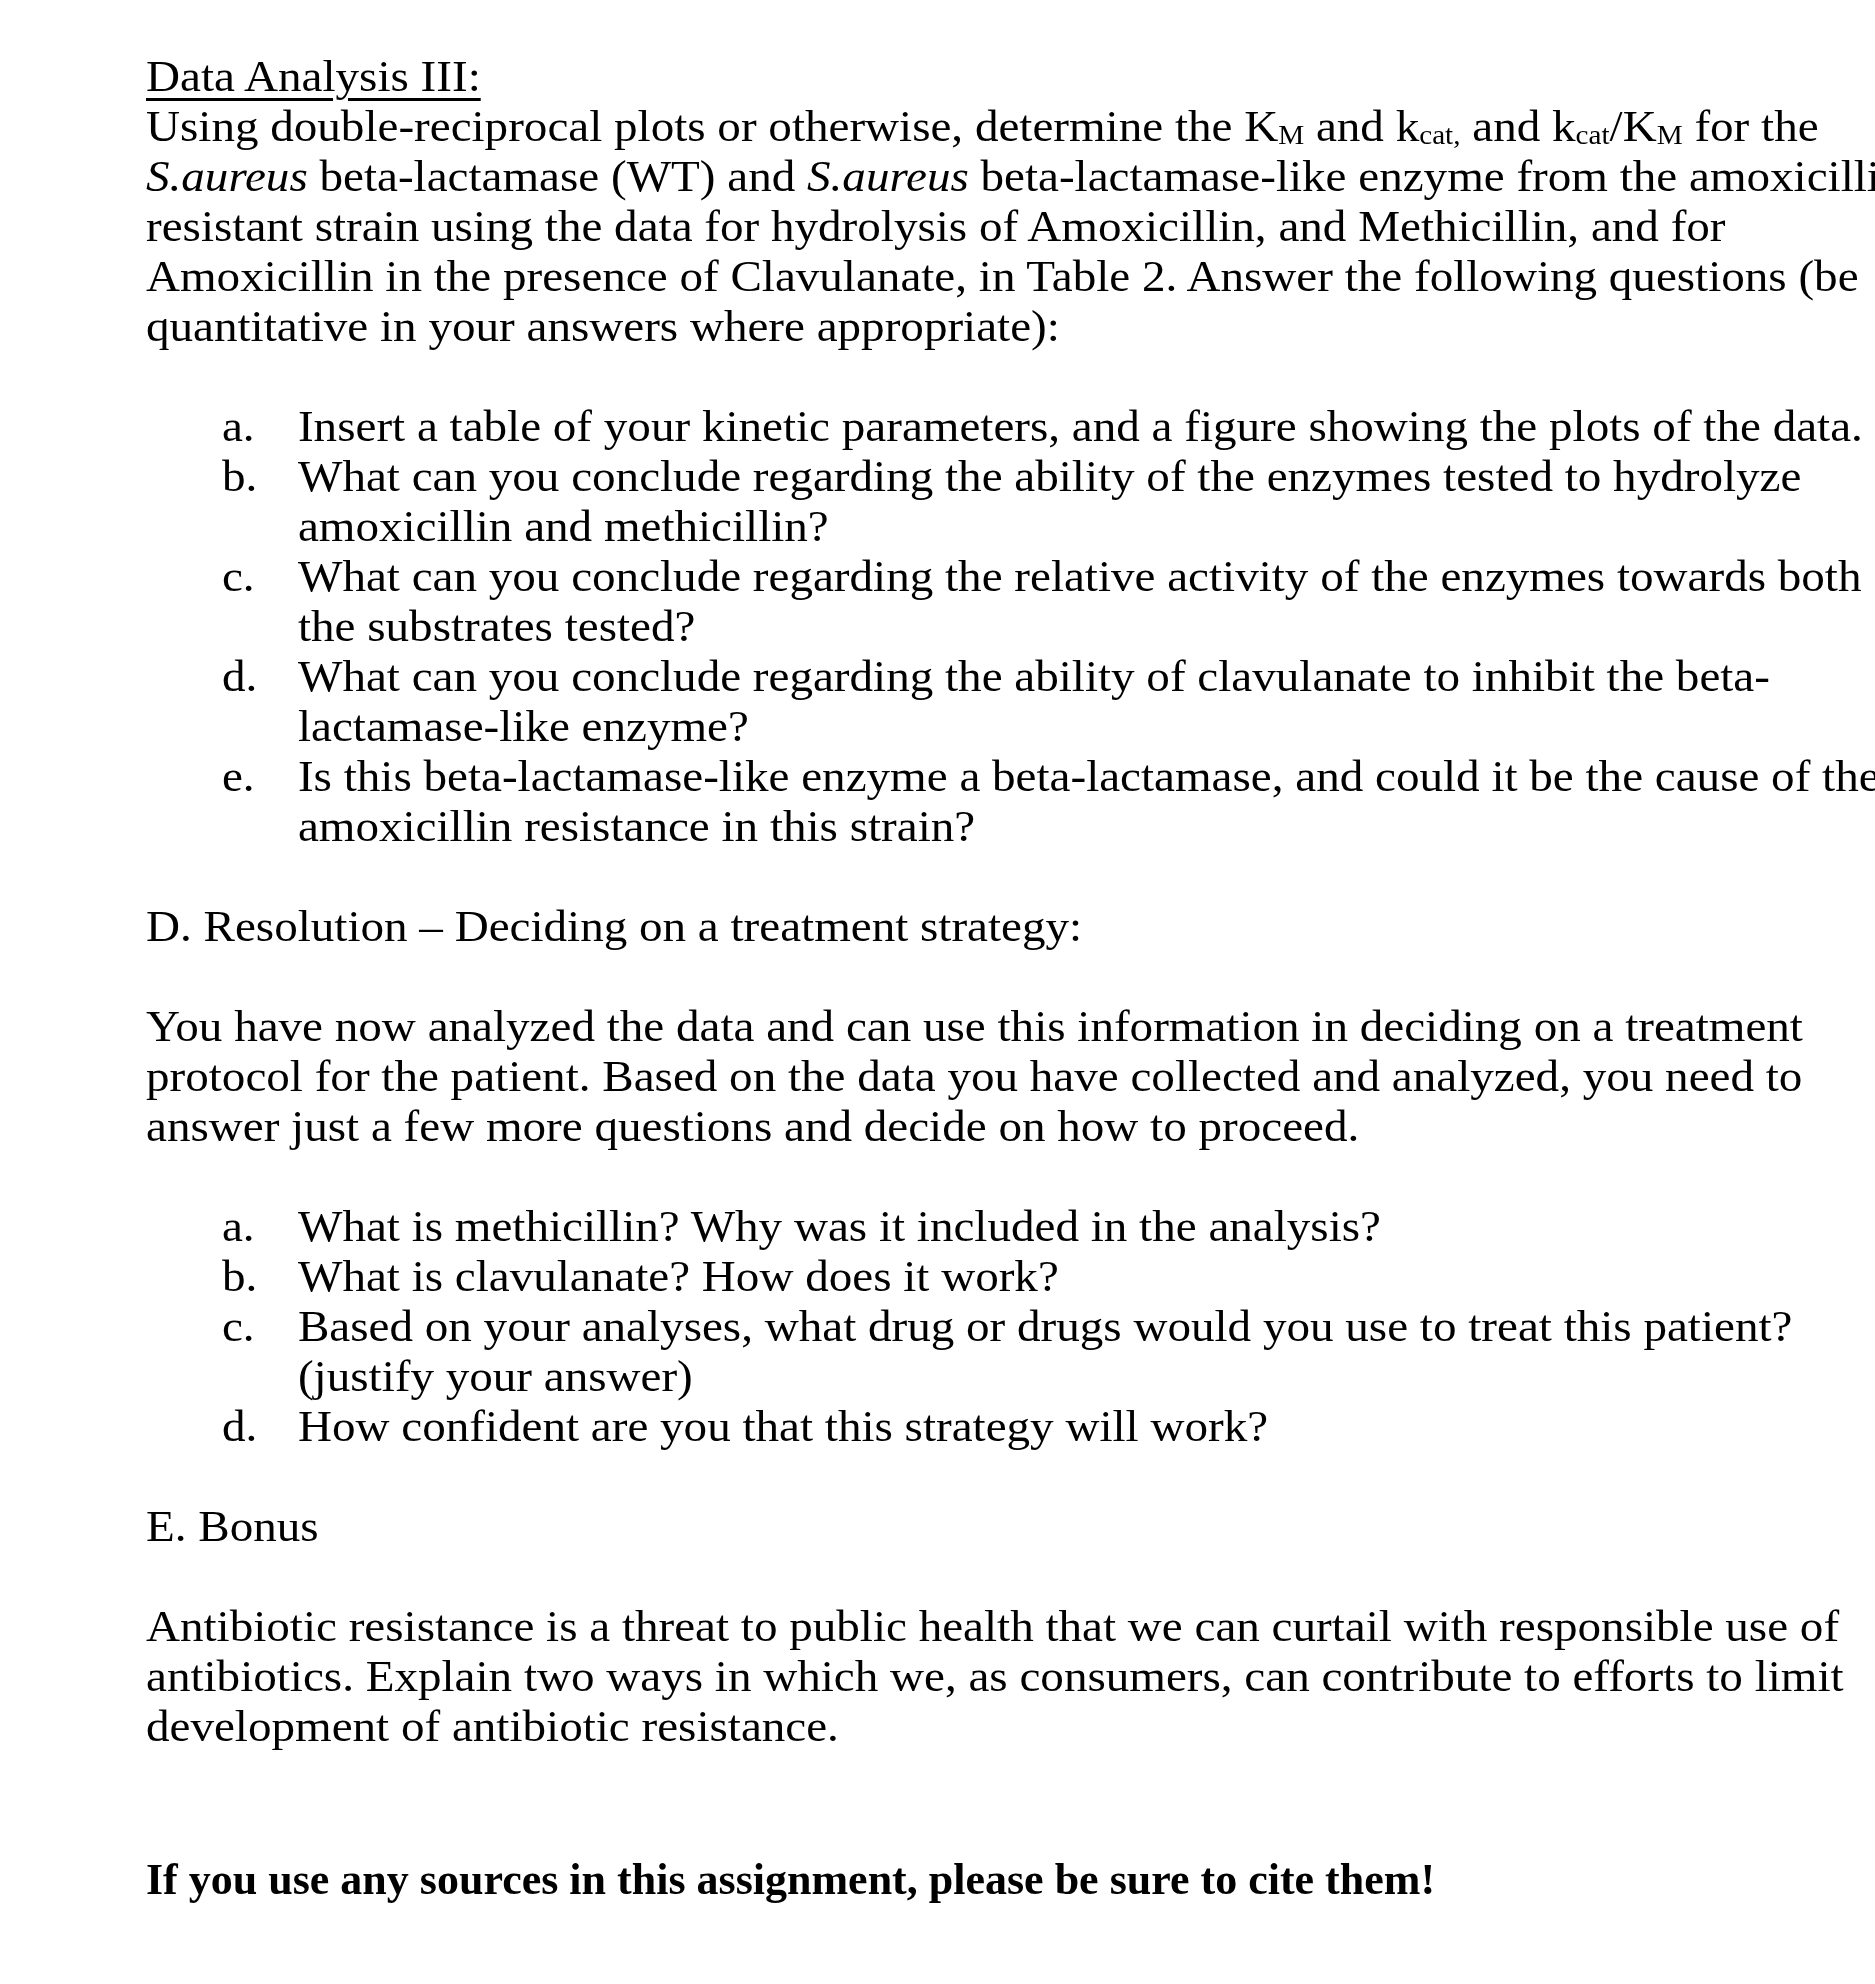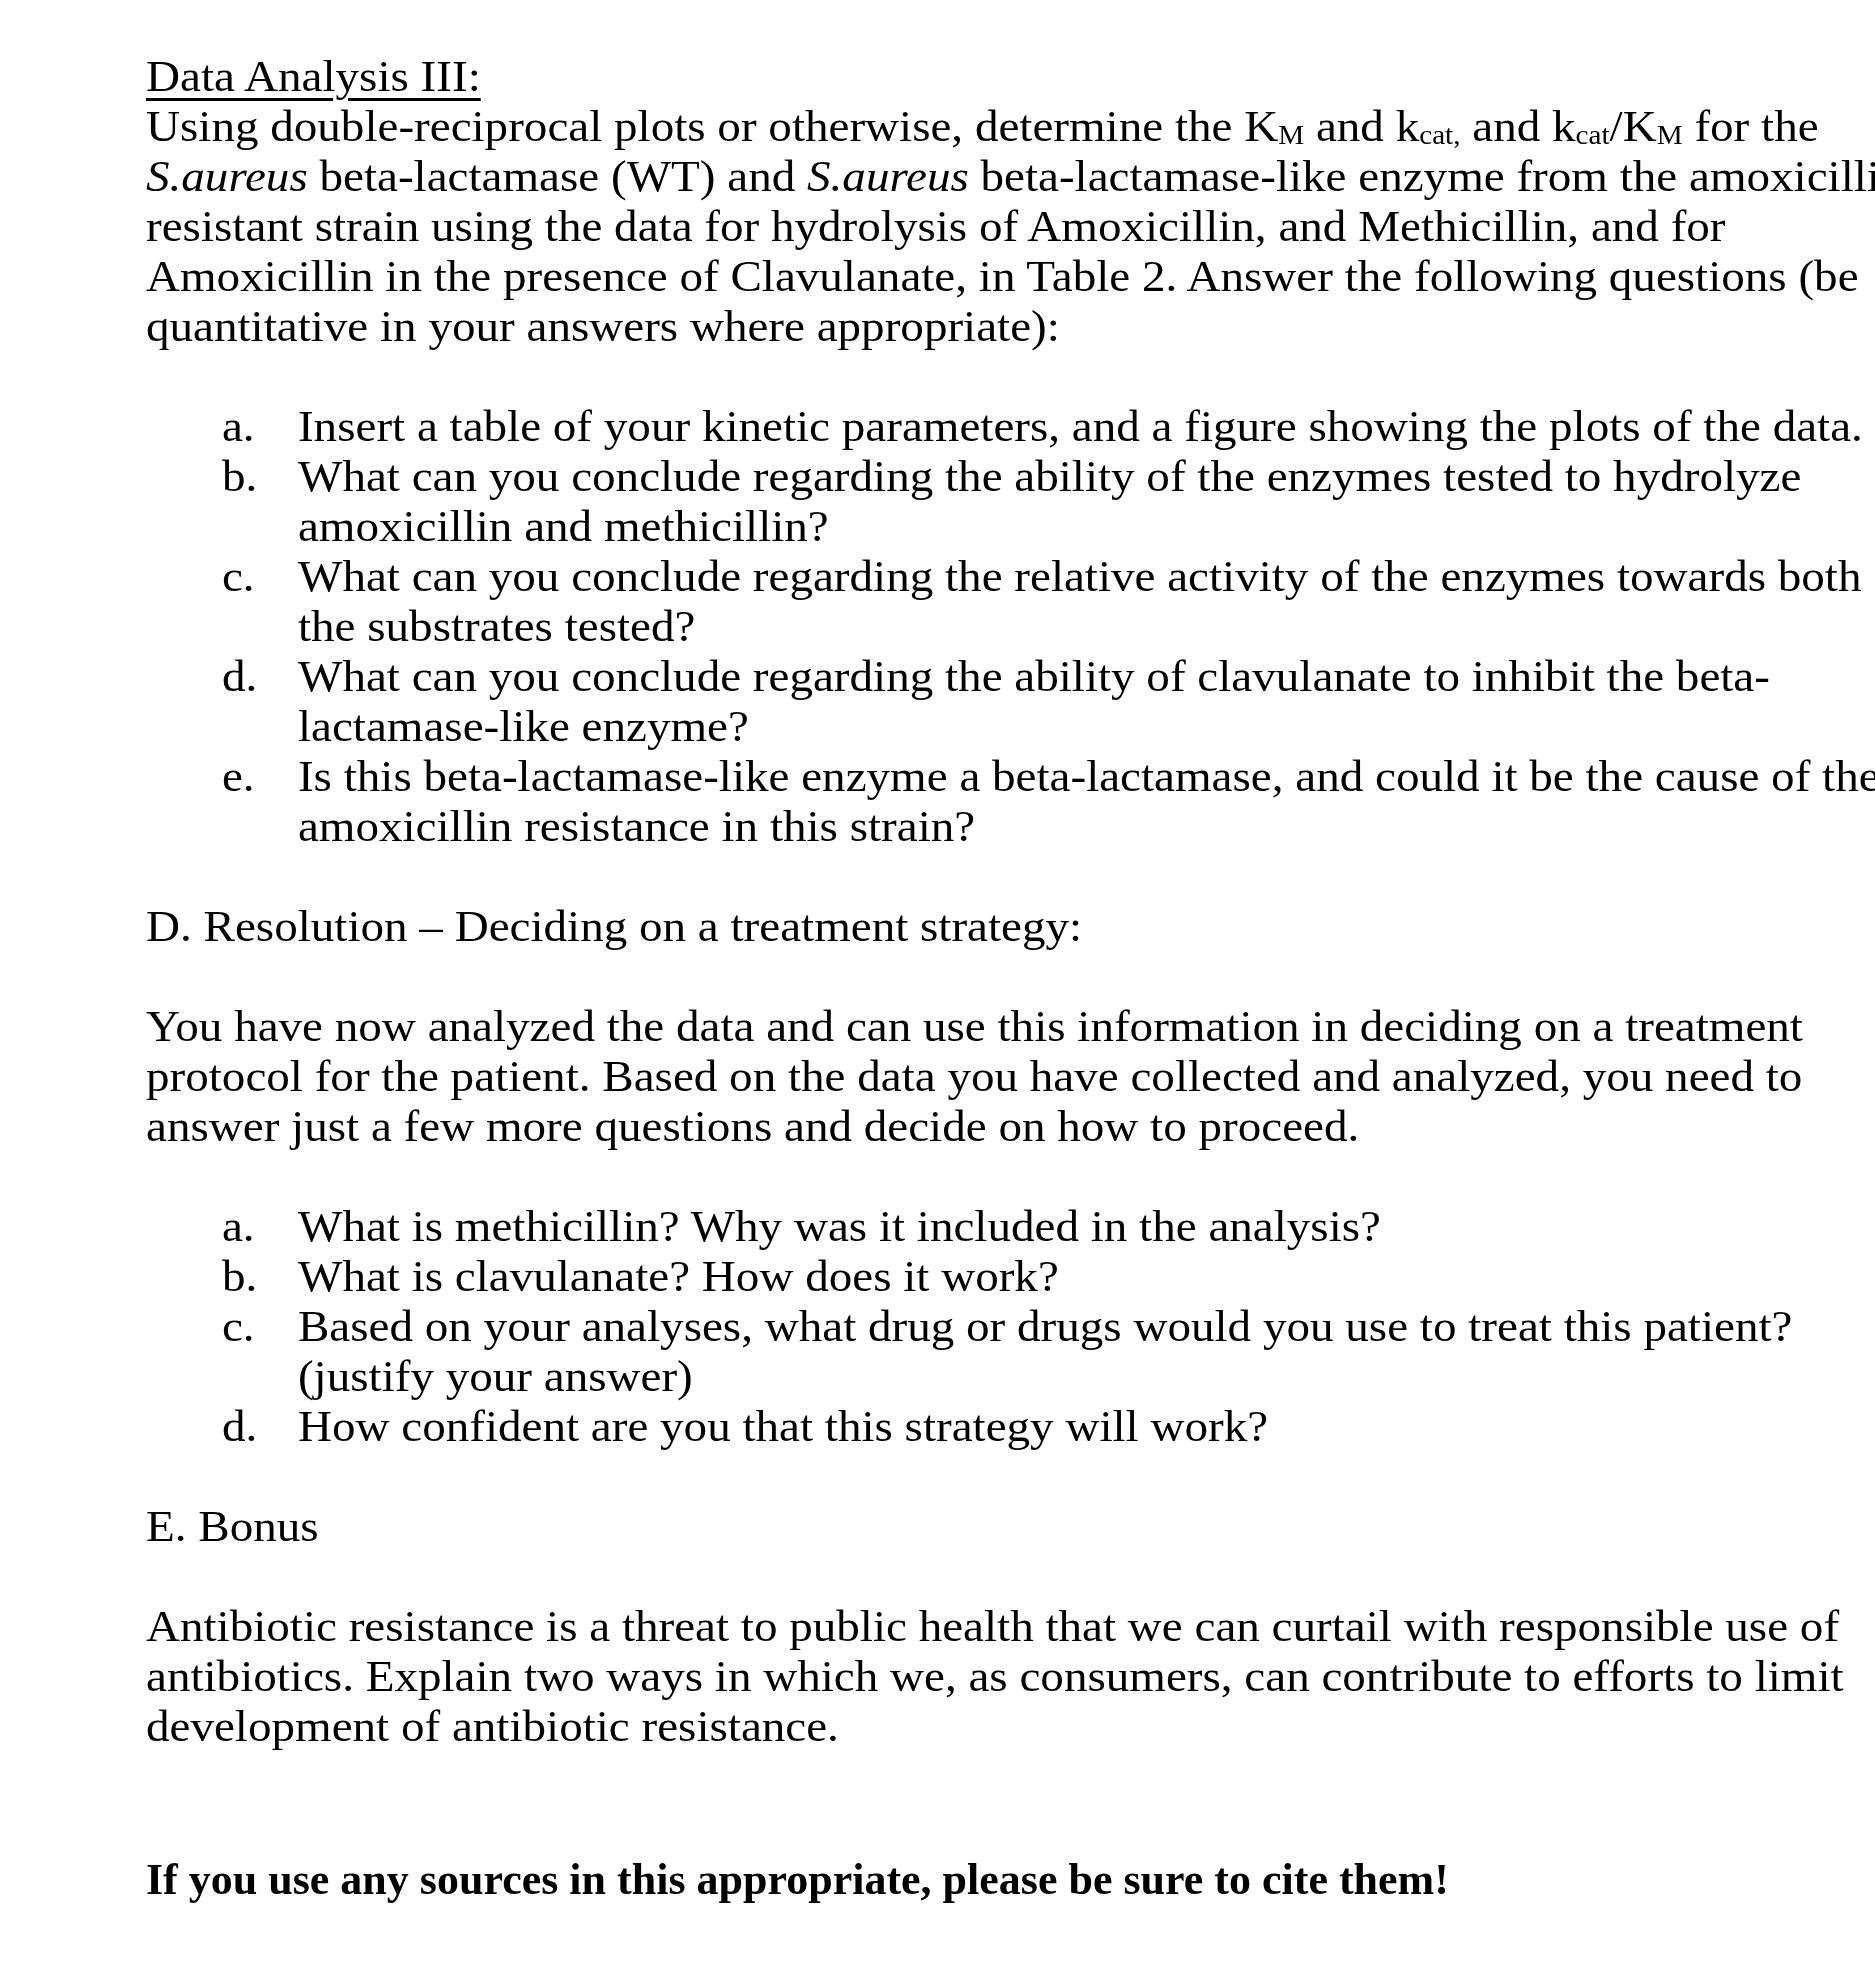--- a/index.html
+++ b/index.html
@@ -105,15 +105,15 @@
   <div class="line">E. Bonus</div>
   <div class="blank"></div>
   <div id="bonus-para">
       <div class="line">Antibiotic resistance is a threat to public health that we can curtail with responsible use of</div>
       <div class="line">antibiotics. Explain two ways in which we, as consumers, can contribute to efforts to limit</div>
       <div class="line">development of antibiotic resistance.</div>
     </div>
   <div class="blank"></div>
   <div class="blank"></div>
 
-  <div class="line bold-line">If you use any sources in this appropriate, please be sure to cite them!</div>
+  <div class="line bold-line">If you use any sources in this assignment, please be sure to cite them!</div>
 </div>
 
 
 </body></html>

